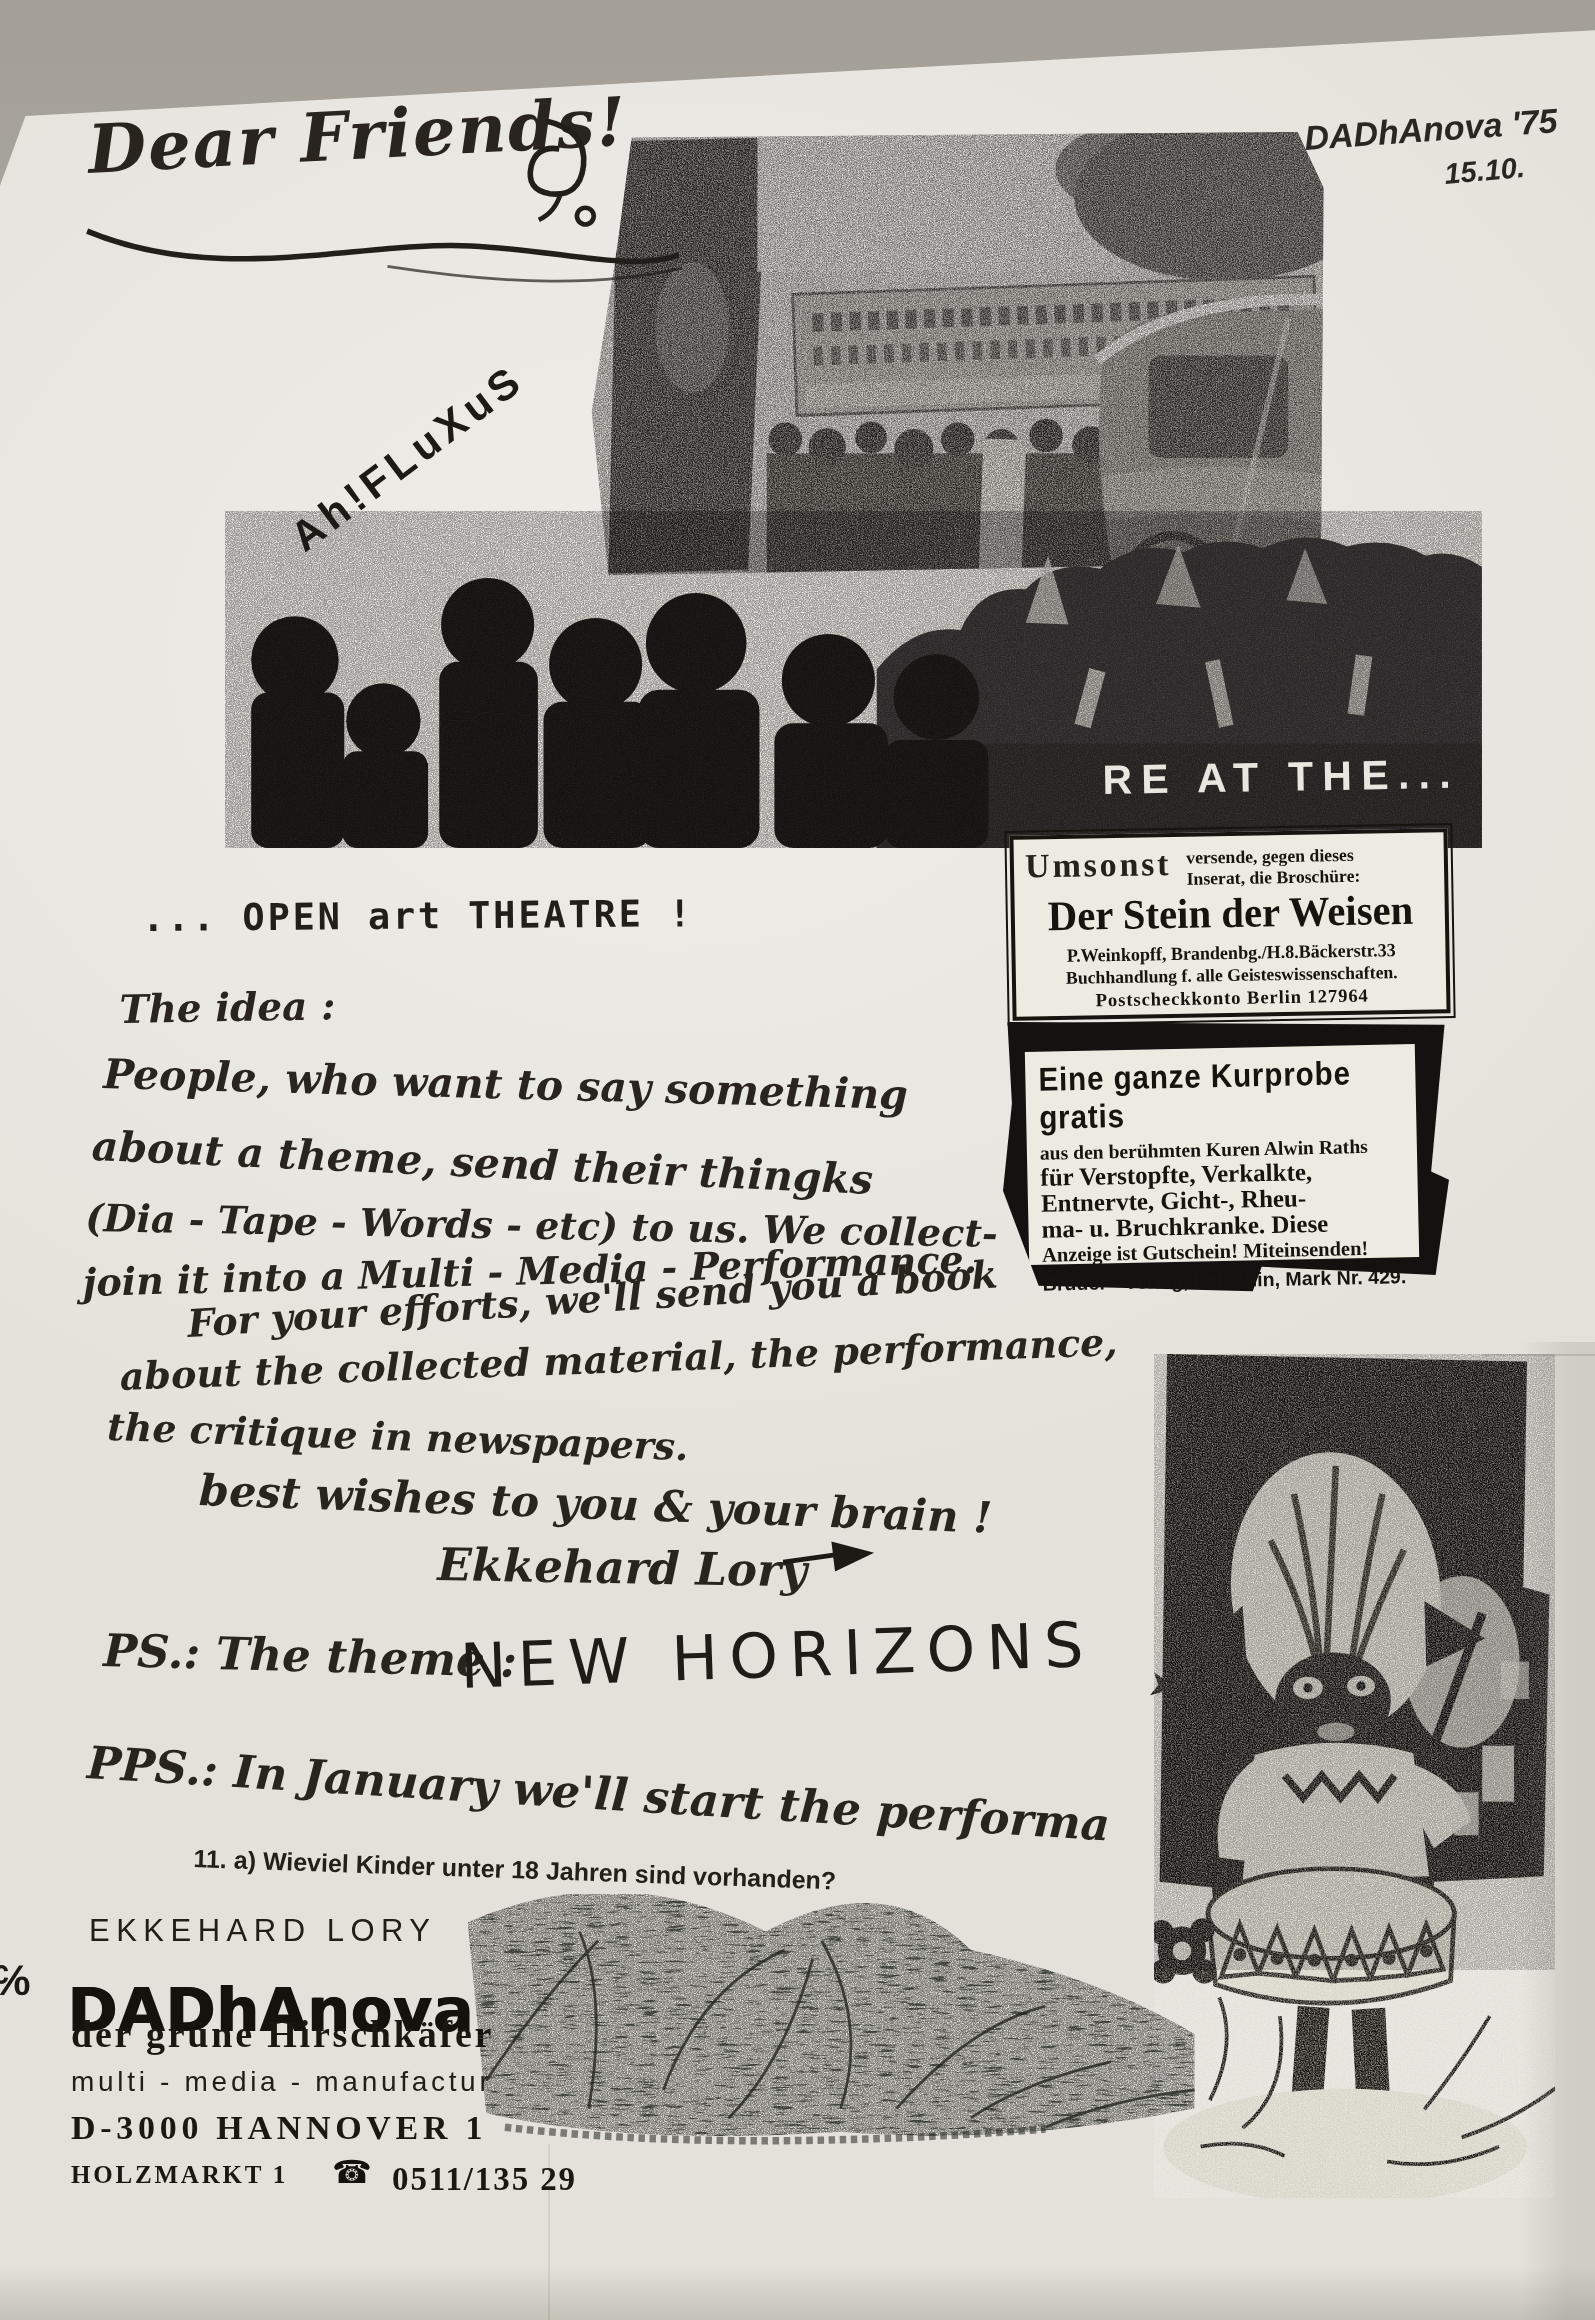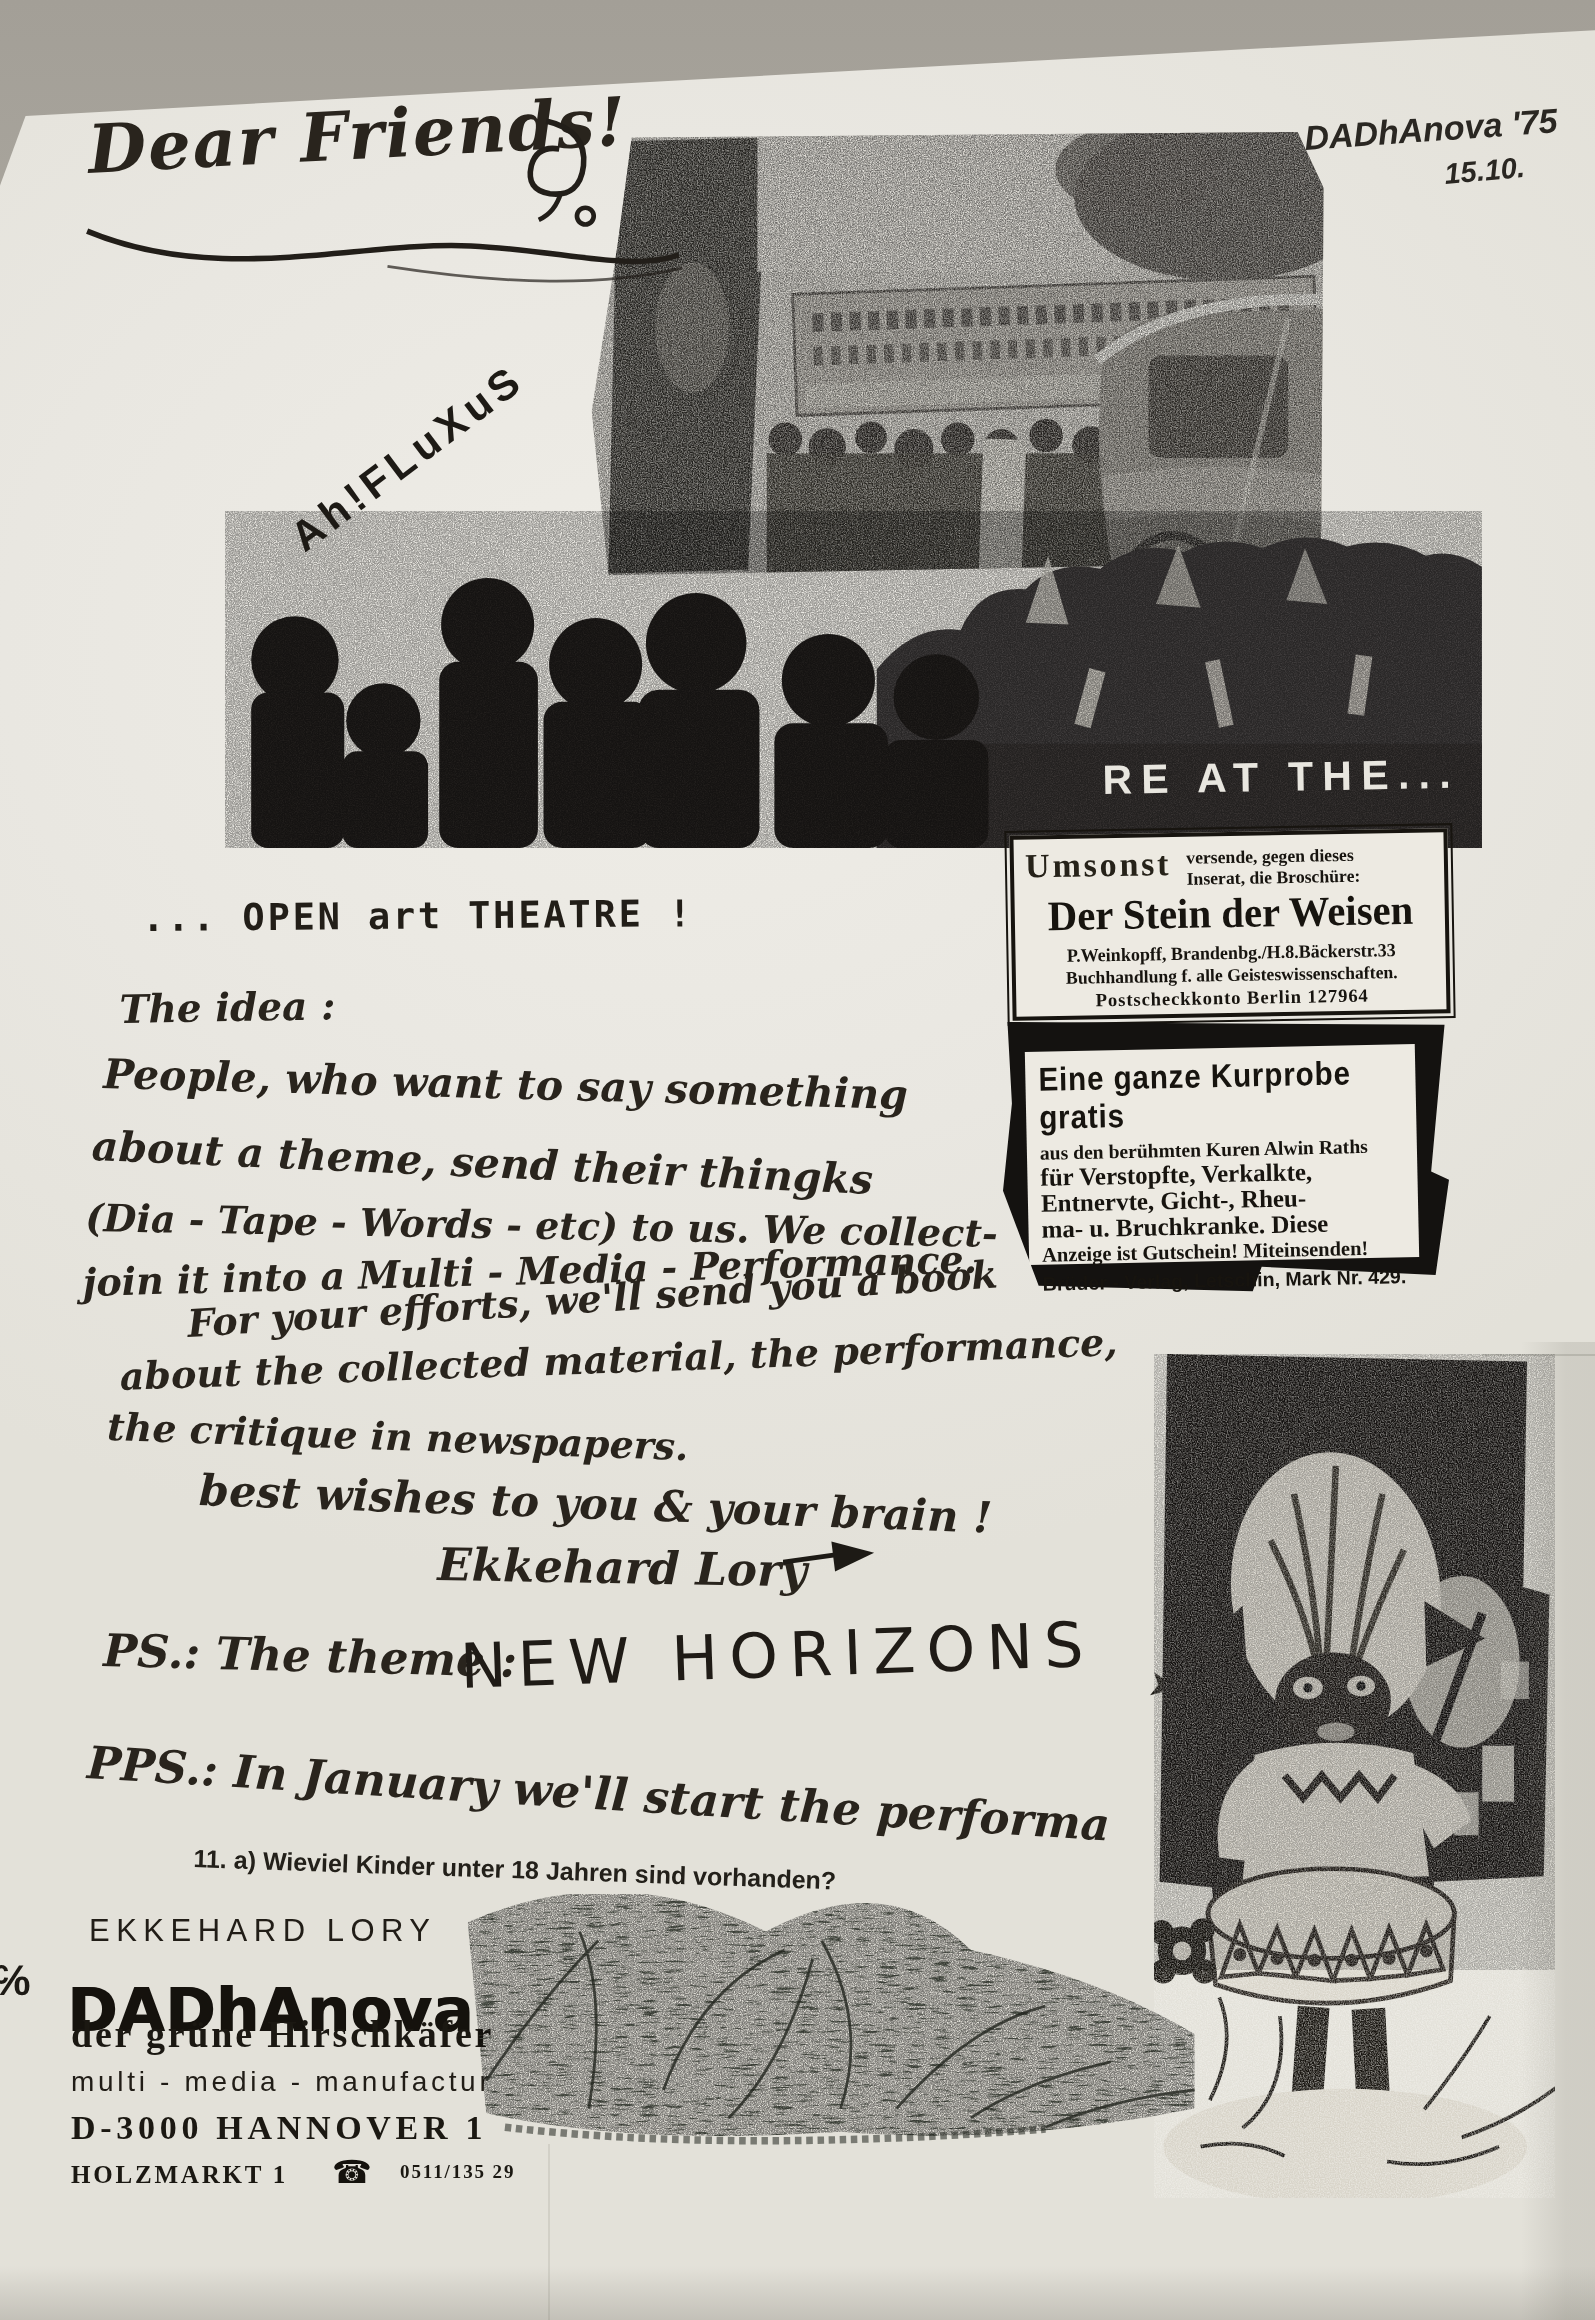--- a/index.html
+++ b/index.html
@@ -183,21 +183,21 @@
   </div>
 
   <div class="t" style="left:89px;top:1913px;font-size:31px;letter-spacing:6.5px;color:#211d17;">EKKEHARD LORY</div>
   <div class="t" style="left:-7.5px;top:1956px;font-size:43px;font-weight:bold;color:#1d1a15;">℅</div>
   <div class="t" style="left:67px;top:1943px;font-size:60px;font-weight:800;letter-spacing:0.9px;color:#15120d;text-shadow:1.4px 0 #15120d;font-family:'DejaVu Sans',sans-serif;margin-top:32px;">DADhAnova</div>
   <div class="t serif" style="left:71px;top:2012px;font-size:38px;font-weight:bold;letter-spacing:2.8px;color:#1b1812;">der grüne Hirschkäfer</div>
   <div class="t" style="left:71px;top:2066px;font-size:28px;letter-spacing:3.7px;color:#211d17;">multi - media - manufactur</div>
   <div class="t serif" style="left:71px;top:2109px;font-size:34px;font-weight:bold;letter-spacing:4.7px;color:#1b1812;">D-3000 HANNOVER 1</div>
   <div class="t serif" style="left:71px;top:2161px;font-size:25px;font-weight:bold;letter-spacing:2.8px;color:#1b1812;">HOLZMARKT 1</div>
   <div class="t" style="left:332px;top:2153px;font-size:32px;color:#15120d;">☎</div>
-  <div class="t serif" style="left:400px;top:2161px;font-size:19px;font-weight:bold;letter-spacing:1.9px;color:#1b1812;">0511/135 29</div>
+  <div class="t serif" style="left:392px;top:2161px;font-size:33px;font-weight:bold;letter-spacing:1.9px;color:#1b1812;">0511/135 29</div>
 
   <svg style="position:absolute;left:1154px;top:1354px" width="401" height="844" viewBox="0 0 430 905">
     <path d="M14,0 L400,8 L396,250 L424,258 L418,560 L300,566 L306,640 L70,646 L62,572 L6,566 Z" fill="#181513"></path>
     <rect x="352" y="420" width="34" height="60" fill="#d9d6cd" opacity="0.85"></rect>
     <rect x="322" y="470" width="26" height="46" fill="#d4d1c8" opacity="0.8"></rect>
     <rect x="372" y="330" width="30" height="40" fill="#cfccc3" opacity="0.7"></rect>
     <ellipse cx="330" cy="330" rx="62" ry="92" fill="#d7d3c9" opacity="0.8"></ellipse>
     <ellipse cx="195" cy="255" rx="112" ry="150" fill="#d7d3c9" transform="rotate(-6 195 255)"></ellipse>
     <g stroke="#242018" stroke-width="7" fill="none" opacity="0.9">
       <path d="M195,120 L185,330"></path>

